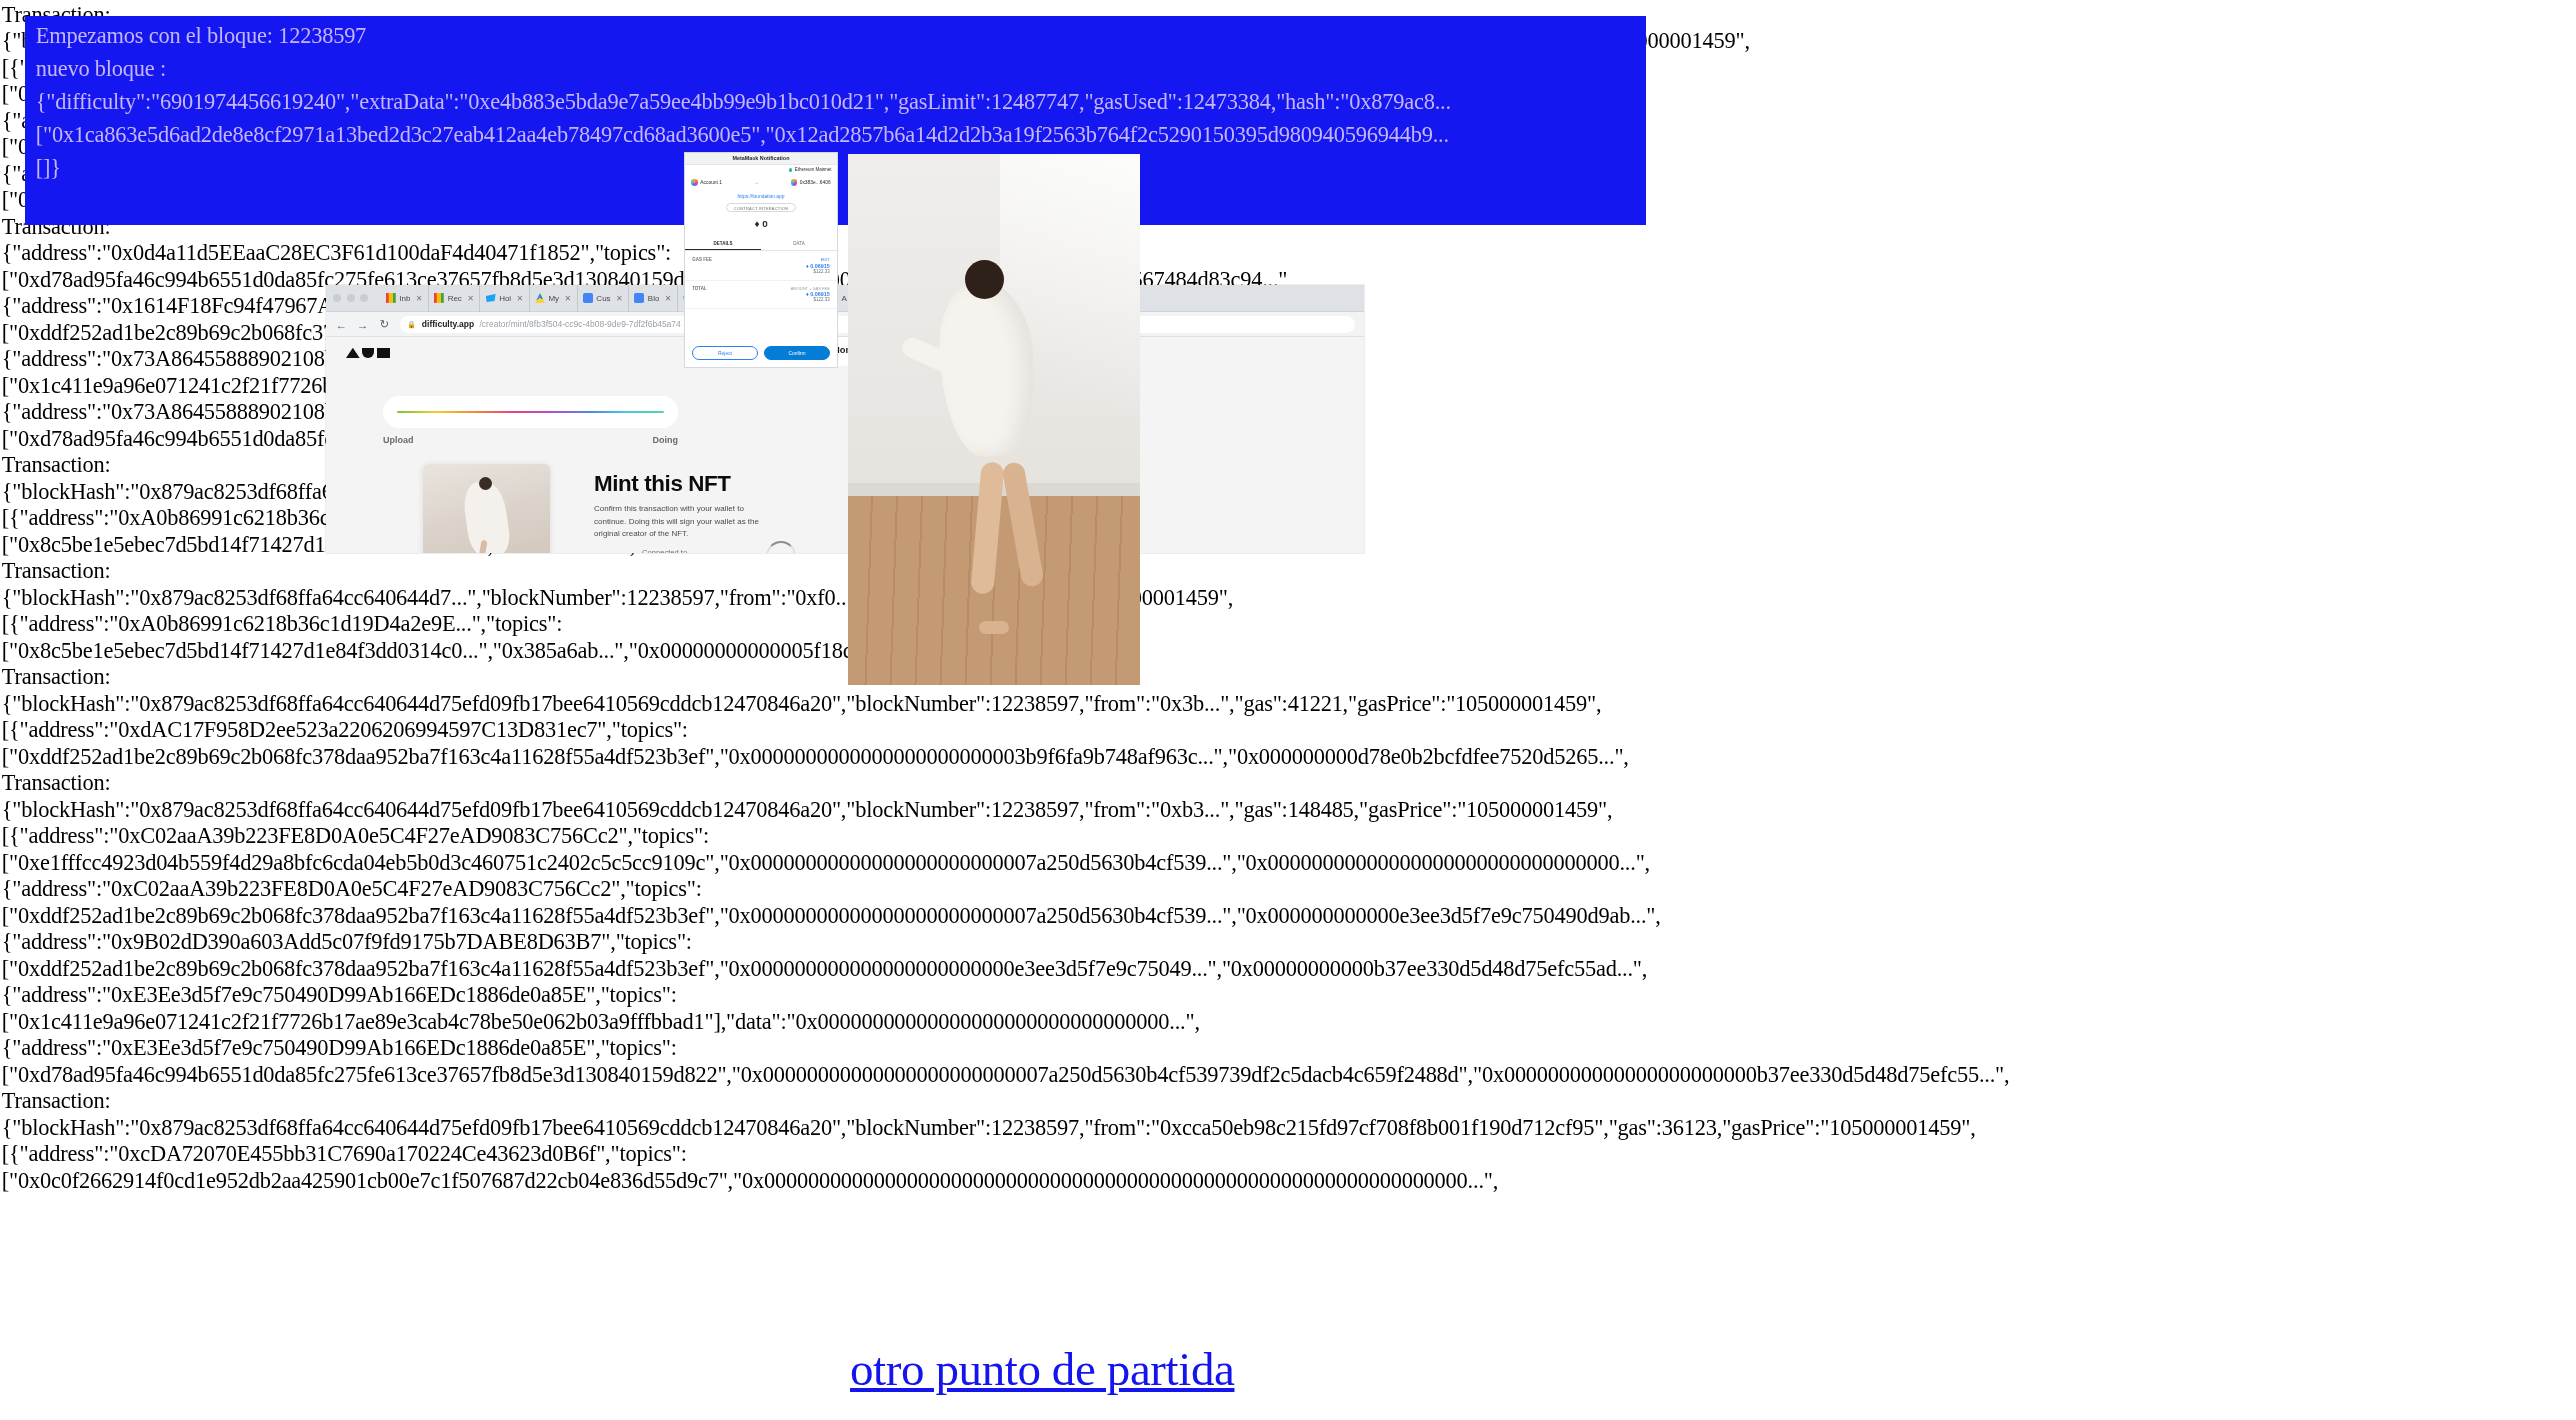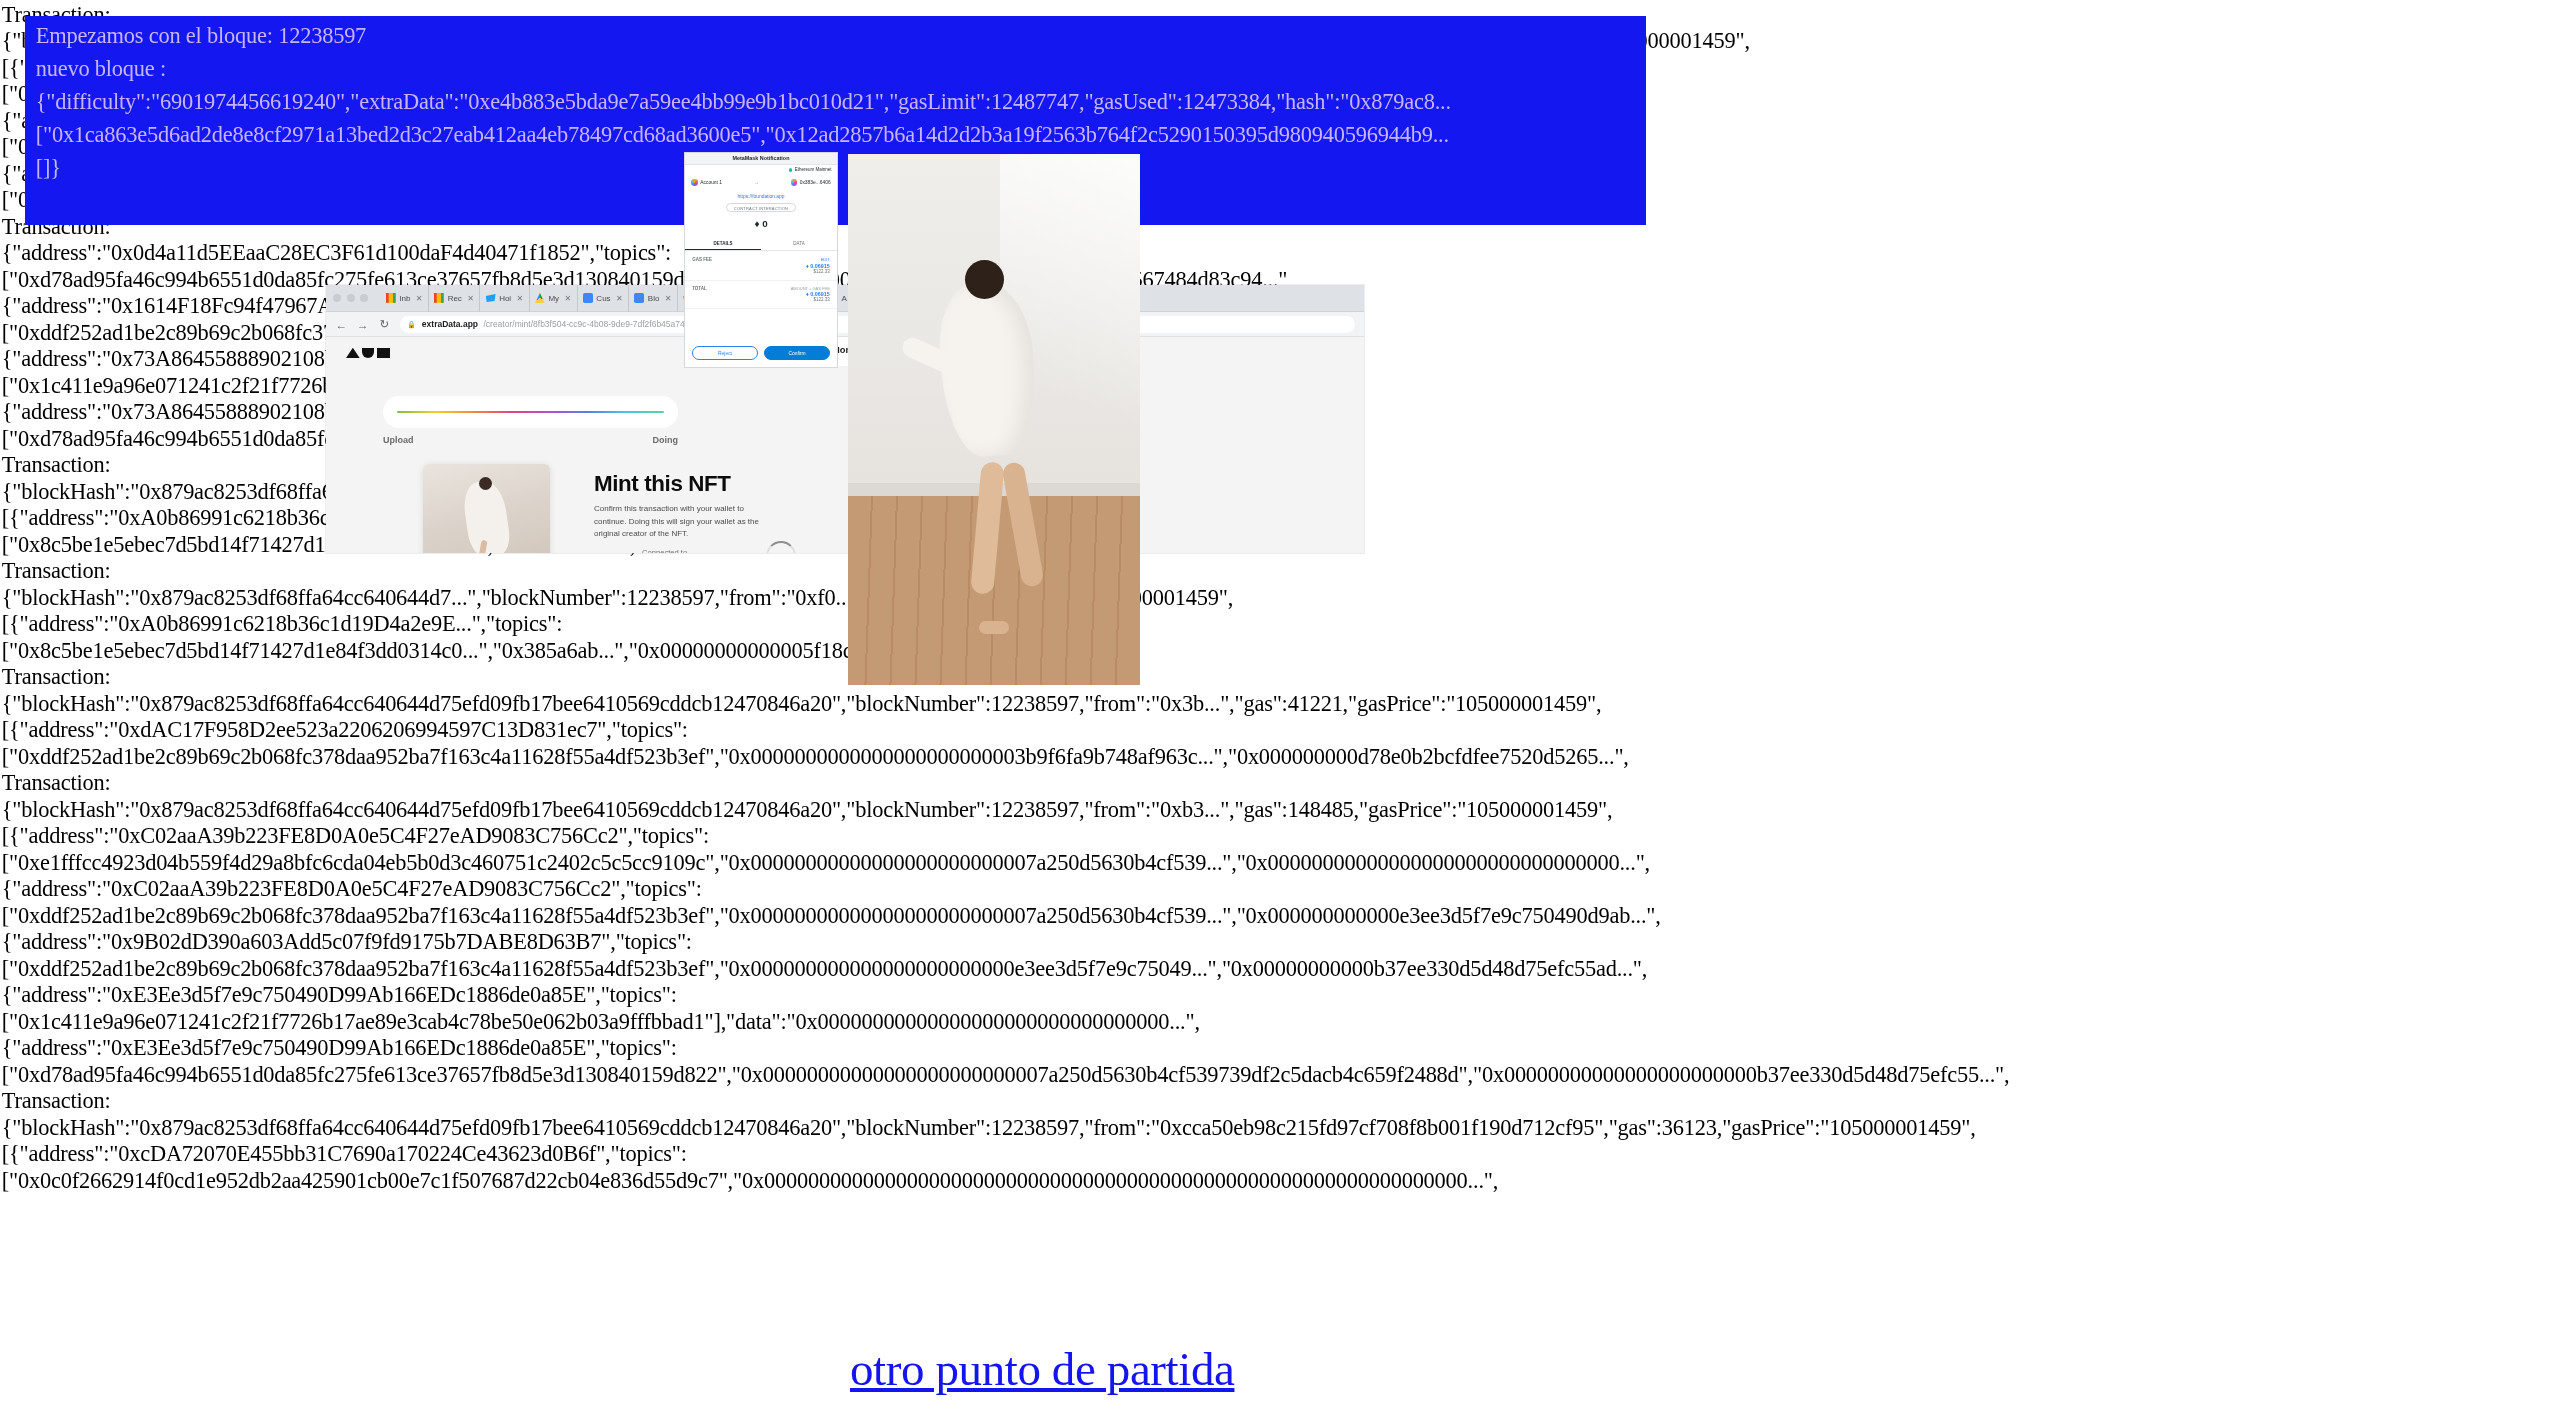--- a/index.html
+++ b/index.html
@@ -271,21 +271,21 @@
         </div>
       </div>
   </div>
 
   <div class="urlbar">
     <span class="navbtn">←</span>
     <span class="navbtn">→</span>
     <span class="navbtn">↻</span>
     <div class="omnibox">
       <span class="lock">🔒</span>
-      <b>extraData.app</b>
+      <b>difficulty.app</b>
         <span>/creator/mint/8fb3f504-cc9c-4b08-9de9-7df2f6b45a74</span>
     </div>
   </div>
 
   <div class="page">
     <div class="fnd-logo">
       <span style="left:0;top:1.8px;width:14.3px;height:10.7px;clip-path:polygon(50% 0,100% 100%,0 100%);"></span>
       <span style="left:16px;top:1.8px;width:12.5px;height:10.7px;border-radius:0 0 10.7px 10.7px;"></span>
       <span style="left:31px;top:1.8px;width:13.4px;height:10.7px;"></span>
     </div>

